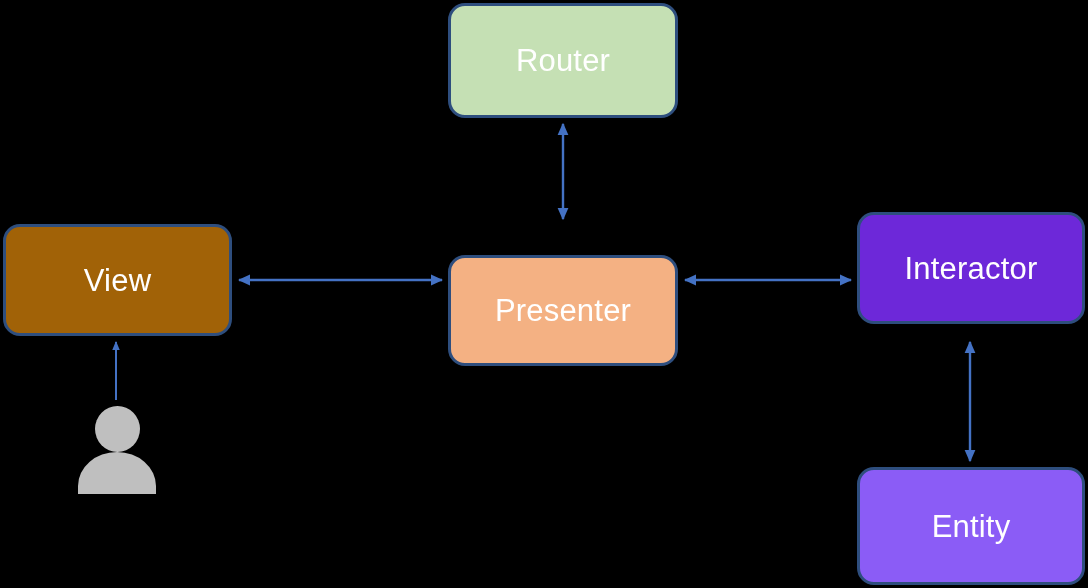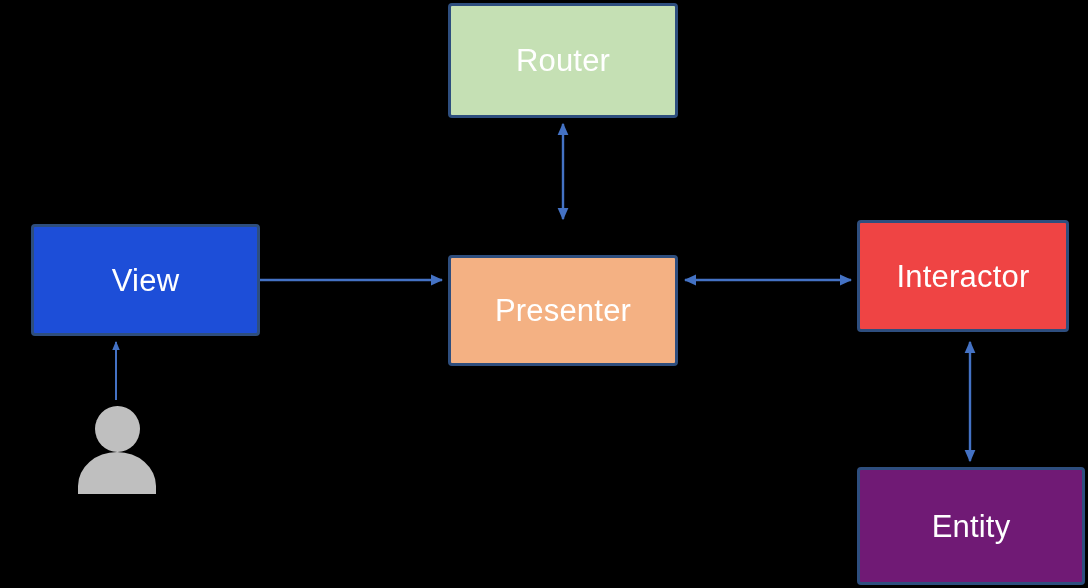--- a/index.html
+++ b/index.html
@@ -15,21 +15,21 @@
     background: #000000;
     overflow: hidden;
     font-family: "Liberation Sans", "DejaVu Sans", sans-serif;
   }
 
   
   .node {
     position: absolute;
     box-sizing: border-box;
     border: 3px solid #2E4E7E;
-    border-radius: 4px;
+    border-radius: 17px;
     display: flex;
     align-items: center;
     justify-content: center;
     color: #FFFFFF;
     font-weight: 400;
     letter-spacing: 0.2px;
     -webkit-font-smoothing: antialiased;
   }
   .node-label {
     display: block;
@@ -47,34 +47,33 @@
   #node-presenter {
     left: 448px;  top: 225px;
     width: 230px; height: 111px;
     background: #F4B183;
     font-size: 31px;
     margin-top: 30px;
   }
   #node-view {
     left: 3px;    top: 224px;
     width: 229px; height: 112px;
-    background: #1d4ed8;
+    background: #a16207;
     font-size: 31px;
-    margin-left: 28px;
   }
   #node-interactor {
-    left: 857px;  top: 220px;
-    width: 212px; height: 112px;
-    background: #ef4444;
+    left: 857px;  top: 212px;
+    width: 228px; height: 112px;
+    background: #6d28d9;
     font-size: 31px;
   }
   #node-entity {
     left: 857px;  top: 467px;
     width: 228px; height: 118px;
-    background: #701a75;
+    background: #8b5cf6;
     font-size: 31px;
   }
 
   
   #user-icon {
     position: absolute;
     left: 78px;
     top: 406px;
     width: 78px;
     height: 88px;

